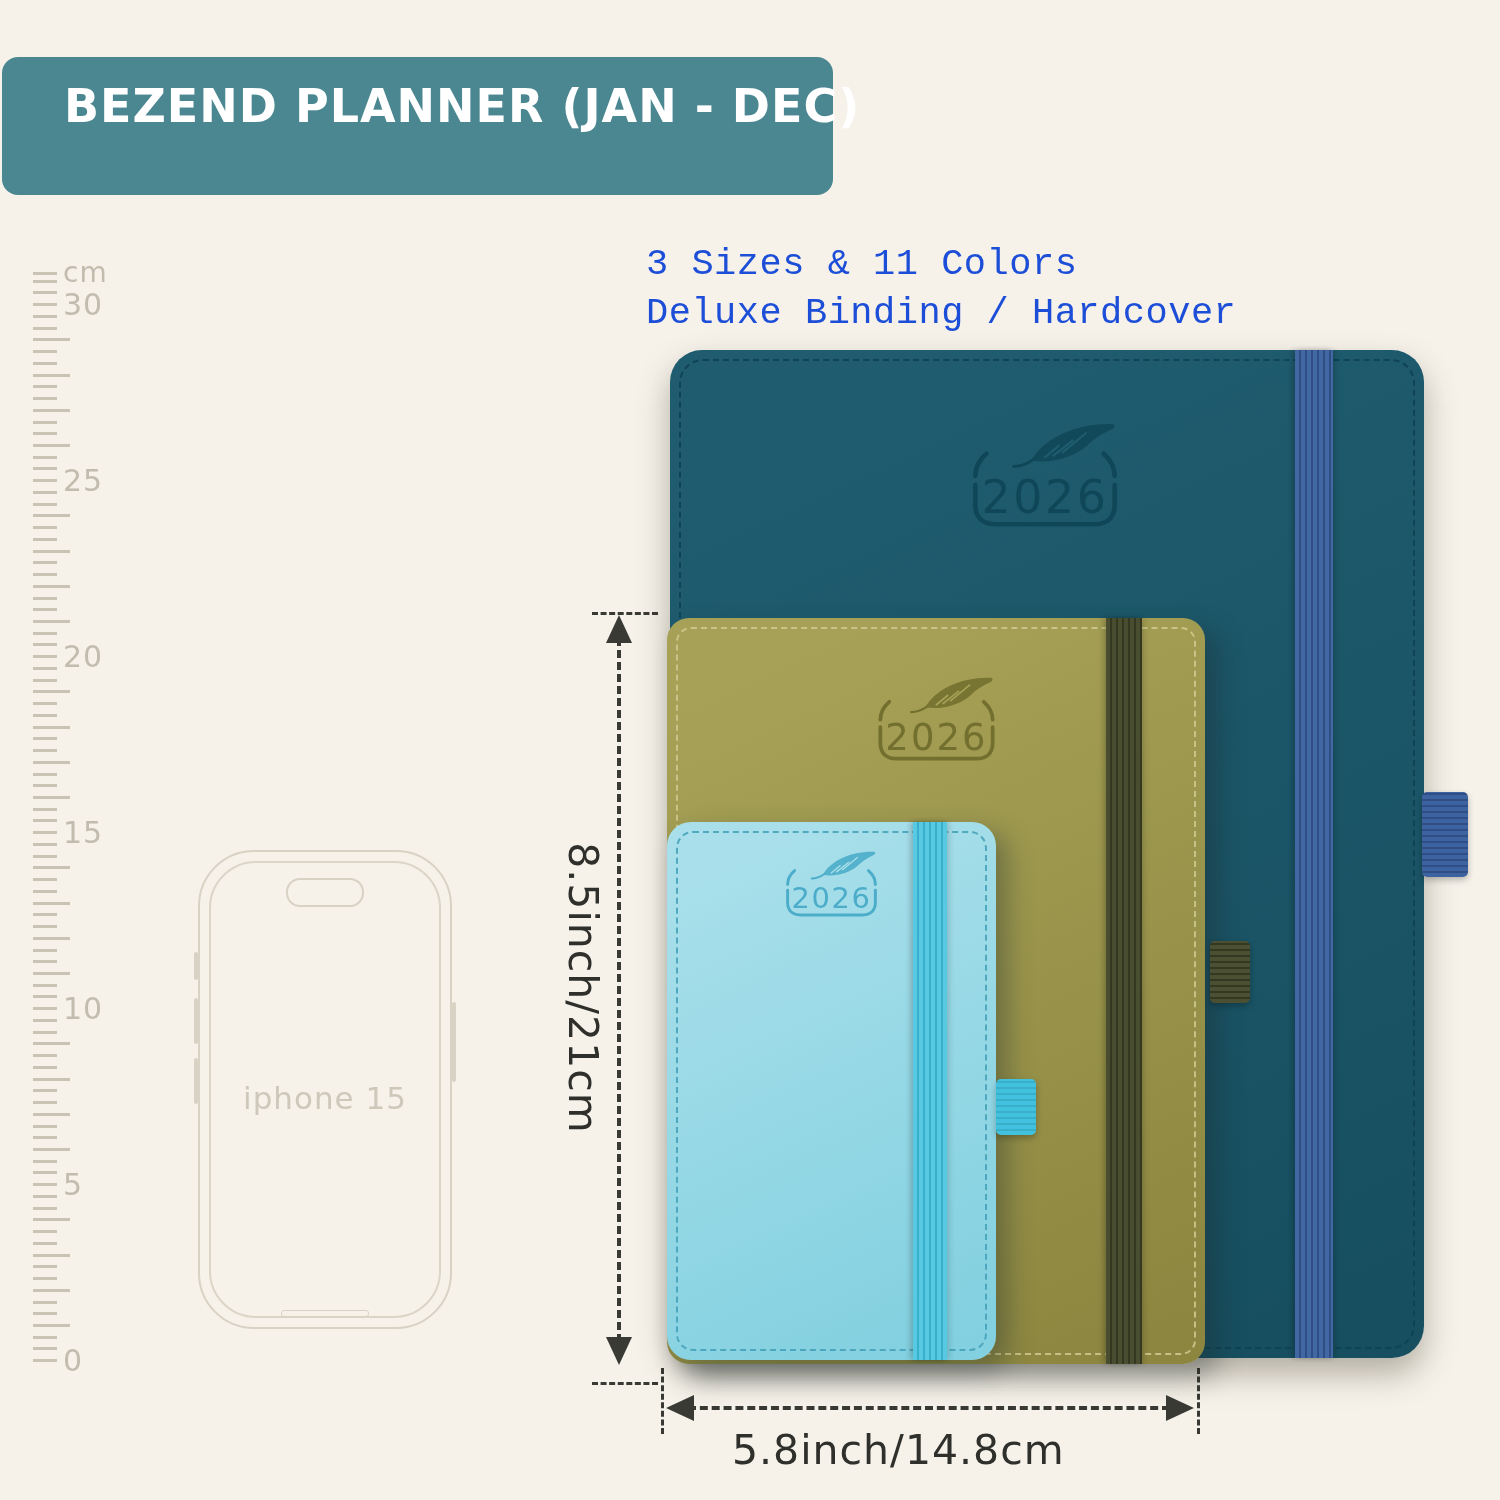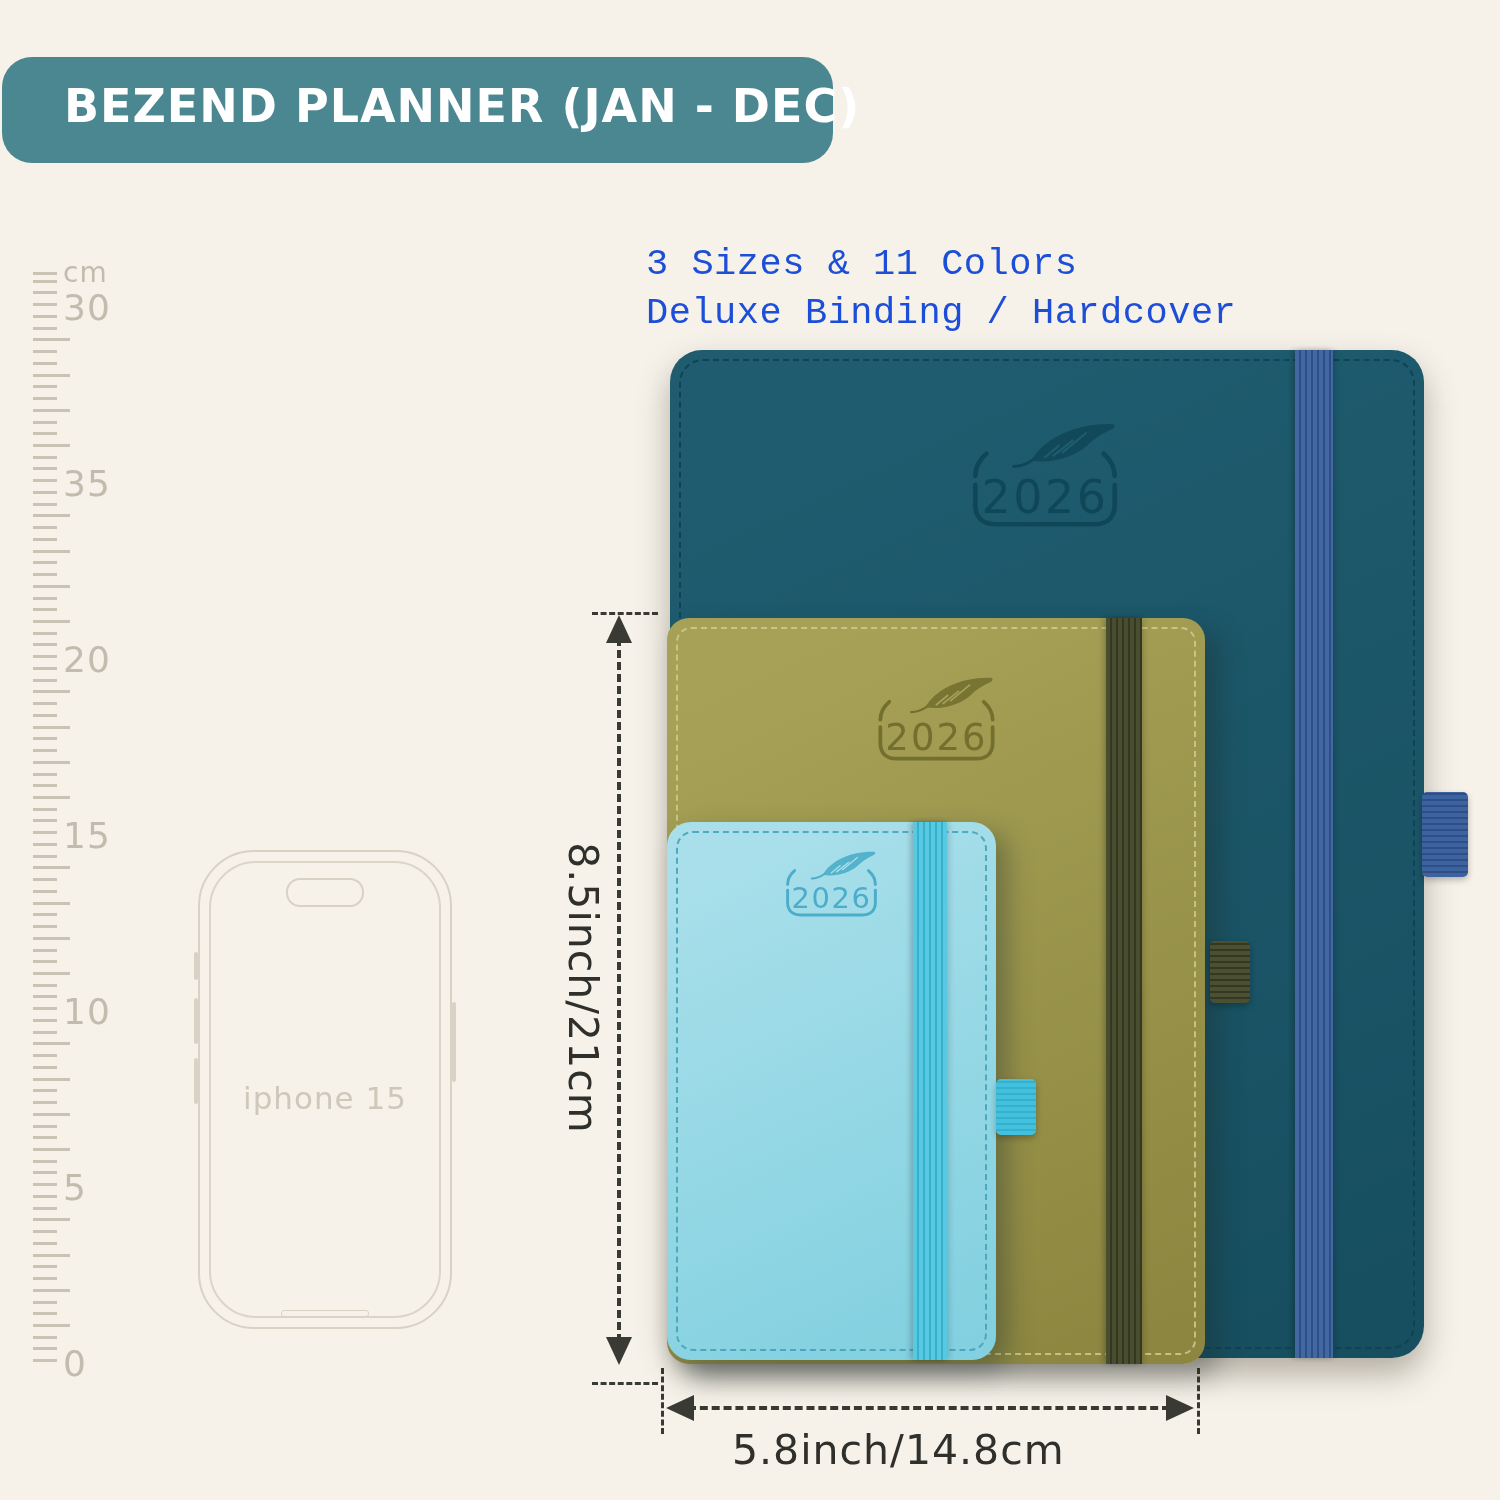--- a/index.html
+++ b/index.html
@@ -1,35 +1,35 @@
 <!DOCTYPE html>
 <html><head>
 <meta charset="utf-8">
 <style>
   html,body{margin:0;padding:0;}
   body{font-family:"DejaVu Sans","Liberation Sans",sans-serif; background:#f6f2ea;}
   #canvas{position:relative;width:1500px;height:1500px;overflow:hidden;background:var(--bg,#f6f2ea);}
 
   
-  .banner{position:absolute;left:2px;top:57px;width:831px;height:106px;
-    background:var(--banner,#4b8791);border-radius:30px;color:#fff;}
+  .banner{position:absolute;left:2px;top:57px;width:831px;height:138px;
+    background:var(--banner,#4b8791);border-radius:16px;color:#fff;}
   .banner-title{position:absolute;left:62px;top:22px;font-size:46px;font-weight:700;letter-spacing:1px;white-space:nowrap;}
   .banner-subtitle{position:absolute;left:65px;top:90px;font-size:27px;font-weight:400;letter-spacing:.5px;}
 
   
   .info-line{position:absolute;left:646px;font-size:37px;color:#1d4ed8;letter-spacing:.5px;white-space:nowrap;font-family:Liberation Mono, monospace;}
   .info-line.l1{top:243px;}
   .info-line.l2{top:292px;}
 
   
   .ruler{position:absolute;left:33px;top:268px;width:120px;height:1100px;}
   .tick{position:absolute;left:0;height:0;border-top:3px solid #c9c3b4;width:24px;}
   .tick.cm{width:37px;}
   .tick.labeled{width:24px;}
-  .tick-label{position:absolute;left:30px;top:-19px;font-size:36px;color:#c2bcae;letter-spacing:1px;}
+  .tick-label{position:absolute;left:30px;top:-19px;font-size:30px;color:#c2bcae;letter-spacing:1px;}
   .tick.unit .tick-label{font-size:28px;}
 
   
   .phone{position:absolute;left:198px;top:850px;width:250px;height:475px;
     border:2.5px solid #d7d2c4;border-radius:56px;}
   .phone-screen{position:absolute;inset:9px;border:2px solid #dad5c7;border-radius:47px;}
   .phone-island{position:absolute;left:50%;top:26px;transform:translateX(-50%);width:74px;height:25px;
     border:2px solid #d7d2c4;border-radius:14px;}
   .phone-btn{position:absolute;background:#d7d2c4;width:4px;border-radius:2px;}
   .btn-l1{left:-6px;top:100px;height:28px;}
@@ -116,21 +116,21 @@
       <div class="tick cm" style="top: 105.6px;"></div>
       <div class="tick" style="top: 117.333px;"></div>
       <div class="tick" style="top: 129.067px;"></div>
       <div class="tick cm" style="top: 140.8px;"></div>
       <div class="tick" style="top: 152.533px;"></div>
       <div class="tick" style="top: 164.267px;"></div>
       <div class="tick cm" style="top: 176px;"></div>
       <div class="tick" style="top: 187.733px;"></div>
       <div class="tick" style="top: 199.467px;"></div>
       <div class="tick cm labeled" style="top: 211.2px;">
-        <span class="tick-label">35</span>
+        <span class="tick-label">25</span>
       </div>
       <div class="tick" style="top: 222.933px;"></div>
       <div class="tick" style="top: 234.667px;"></div>
       <div class="tick cm" style="top: 246.4px;"></div>
       <div class="tick" style="top: 258.133px;"></div>
       <div class="tick" style="top: 269.867px;"></div>
       <div class="tick cm" style="top: 281.6px;"></div>
       <div class="tick" style="top: 293.333px;"></div>
       <div class="tick" style="top: 305.067px;"></div>
       <div class="tick cm" style="top: 316.8px;"></div>

